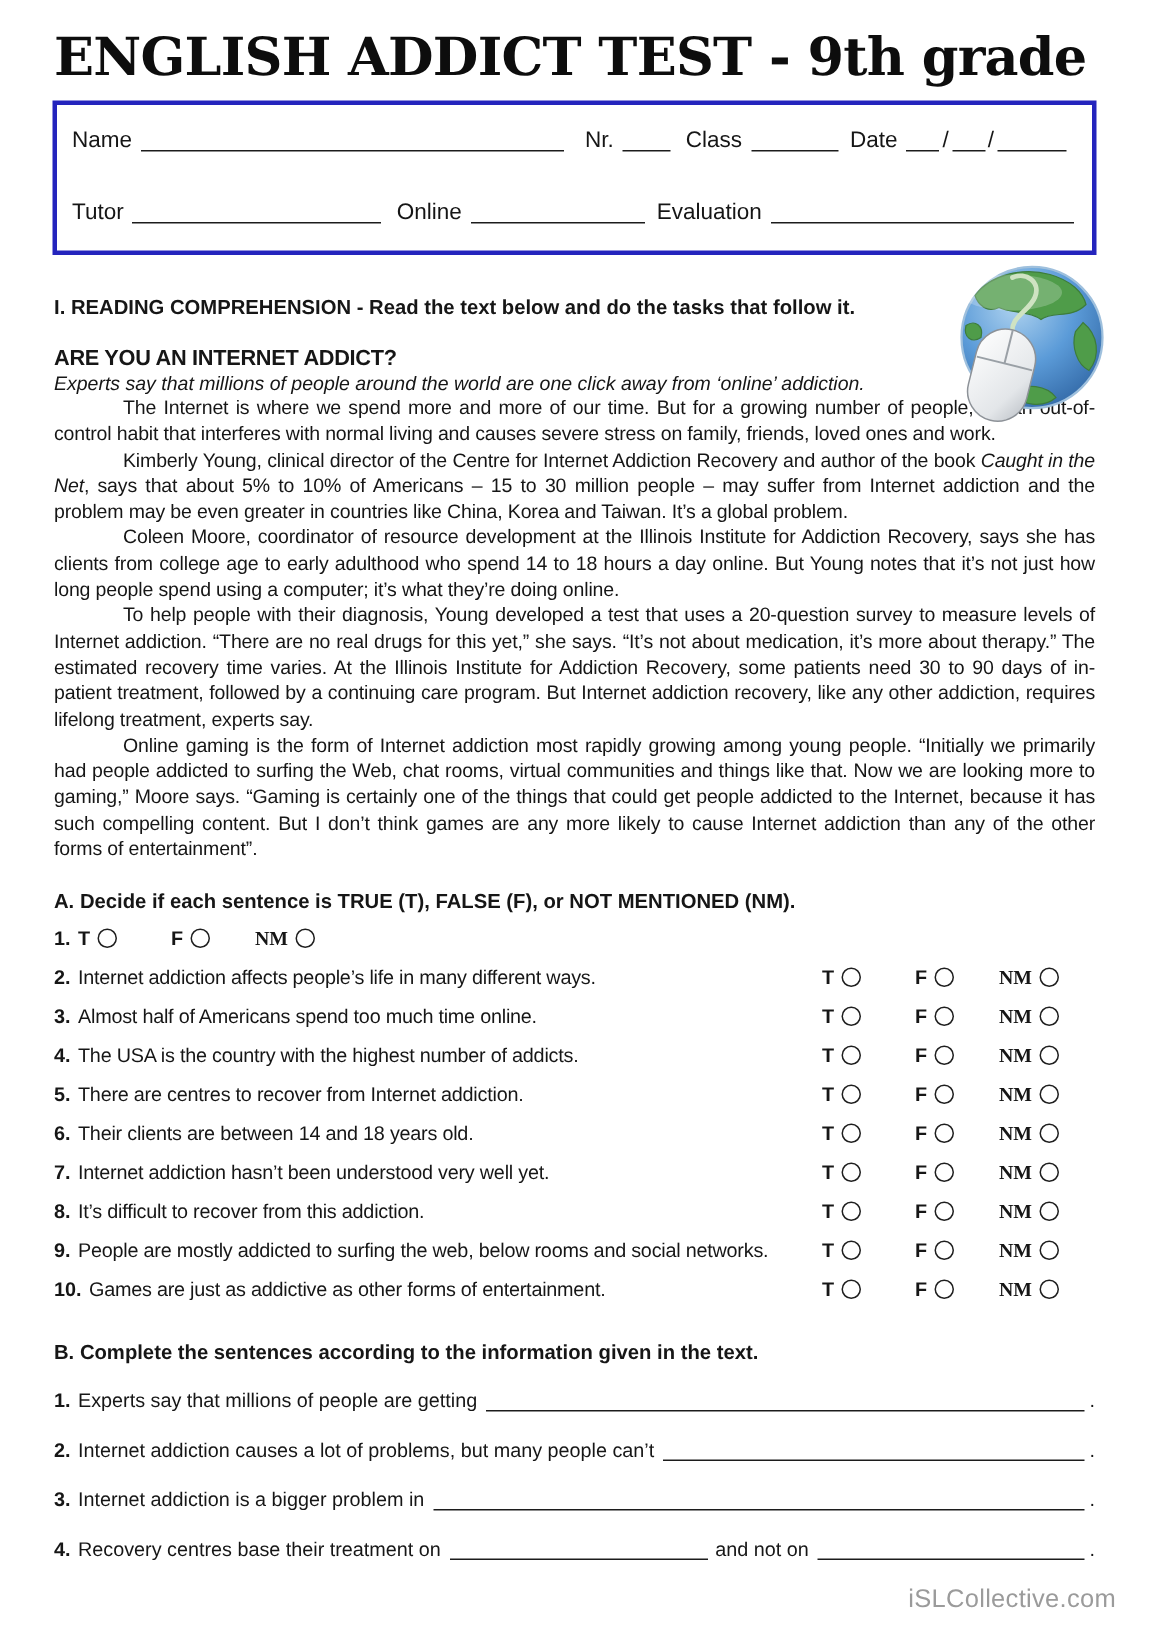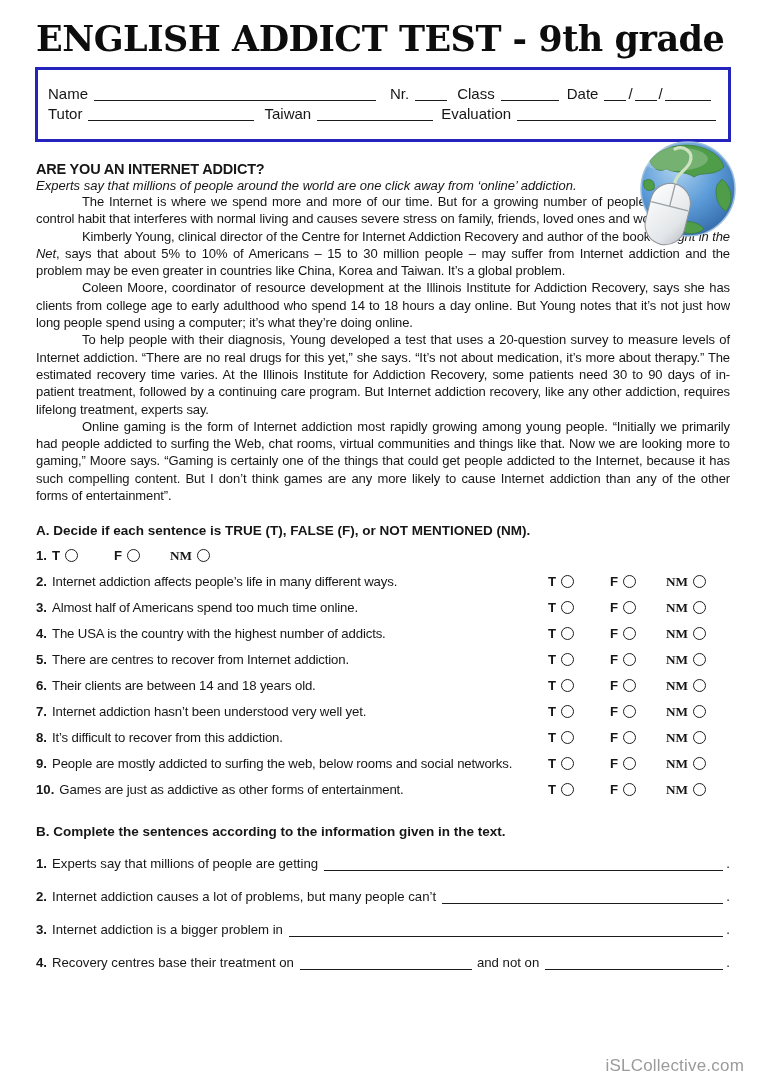--- a/index.html
+++ b/index.html
@@ -10,21 +10,21 @@
   .title{
     margin:18px 34px 8px 36px;
     font-family:"DejaVu Serif",serif;font-weight:bold;
     font-size:35px;letter-spacing:-0.5px;white-space:nowrap;color:#0d0d0d;
   }
   .idbox{
     margin:0 35px;border:3px solid var(--box-border,#2424bd);
     padding:15px 12px 17px 10px;background:#fff;
   }
   .idrow{display:flex;align-items:center;font-size:15px;}
-  .idrow + .idrow{margin-top:3px;}
+  .idrow + .idrow{margin-top:31px;}
   .lbl{white-space:nowrap;margin-right:6px;}
   .blank{border-bottom:1.6px solid #1c1c1c;height:14px;display:inline-block;}
   .slash{margin:0 2px;}
   .w-name{width:282px;margin-right:14px;}
   .w-nr{width:32px;margin-right:10px;}
   .w-class{width:58px;margin-right:8px;}
   .w-dd{width:22px;}
   .w-dy{width:46px;}
   .w-tutor{width:166px;margin-right:10px;}
   .w-teacher{width:116px;margin-right:8px;}
@@ -75,21 +75,21 @@
       <span class="lbl">Date</span>
       <span class="blank w-dd"></span>
       <span class="slash">/</span>
       <span class="blank w-dd"></span>
       <span class="slash">/</span>
       <span class="blank w-dy"></span>
     </div>
     <div class="idrow">
       <span class="lbl">Tutor</span>
       <span class="blank w-tutor"></span>
-      <span class="lbl">Taiwan</span>
+      <span class="lbl">Online</span>
       <span class="blank w-teacher"></span>
       <span class="lbl">Evaluation</span>
       <span class="blank flexline"></span>
     </div>
   </div>
 
   <div class="content">
 
     <div class="globe-art">
       <svg width="136" height="108" viewBox="0 0 136 108">
@@ -115,20 +115,21 @@
         <ellipse cx="59" cy="20" rx="34" ry="12" fill="#ffffff" opacity="0.22"></ellipse>
         <path d="M60,48 C58,36 71,33 75,23 C79,13 69,6 60,10" fill="none" stroke="#cfe3c2" stroke-width="3.2" stroke-linecap="round"></path>
         <g transform="rotate(14 52 78)">
           <rect x="32" y="44" width="40" height="62" rx="20" fill="url(#mousegrad)" stroke="#8d9298" stroke-width="1"></rect>
           <line x1="52" y1="44" x2="52" y2="67" stroke="#9aa0a6" stroke-width="1.3"></line>
           <line x1="33" y1="67" x2="71" y2="67" stroke="#9aa0a6" stroke-width="1.3"></line>
         </g>
       </svg>
     </div>
 
+    <p class="sec-head">I. READING COMPREHENSION - Read the text below and do the tasks that follow it.</p>
 
     <p class="read-title">ARE YOU AN INTERNET ADDICT?</p>
     <p class="read-lead">Experts say that millions of people around the world are one click away from ‘online’ addiction.</p>
 
     <p class="para">The Internet is where we spend more and more of our time. But for a growing number of people, it’s an out-of-control habit that interferes with normal living and causes severe stress on family, friends, loved ones and work.</p>
     <p class="para"><span>Kimberly Young, clinical director of the Centre for Internet Addiction Recovery and author of the book </span><i>Caught in the Net</i><span>, says that about 5% to 10% of Americans – 15 to 30 million people – may suffer from Internet addiction and the problem may be even greater in countries like China, Korea and Taiwan. It’s a global problem.</span></p>
     <p class="para">Coleen Moore, coordinator of resource development at the Illinois Institute for Addiction Recovery, says she has clients from college age to early adulthood who spend 14 to 18 hours a day online. But Young notes that it’s not just how long people spend using a computer; it’s what they’re doing online.</p>
     <p class="para">To help people with their diagnosis, Young developed a test that uses a 20-question survey to measure levels of Internet addiction. “There are no real drugs for this yet,” she says. “It’s not about medication, it’s more about therapy.” The estimated recovery time varies. At the Illinois Institute for Addiction Recovery, some patients need 30 to 90 days of in-patient treatment, followed by a continuing care program. But Internet addiction recovery, like any other addiction, requires lifelong treatment, experts say.</p>
     <p class="para">Online gaming is the form of Internet addiction most rapidly growing among young people. “Initially we primarily had people addicted to surfing the Web, chat rooms, virtual communities and things like that. Now we are looking more to gaming,” Moore says. “Gaming is certainly one of the things that could get people addicted to the Internet, because it has such compelling content. But I don’t think games are any more likely to cause Internet addiction than any of the other forms of entertainment”.</p>
 

